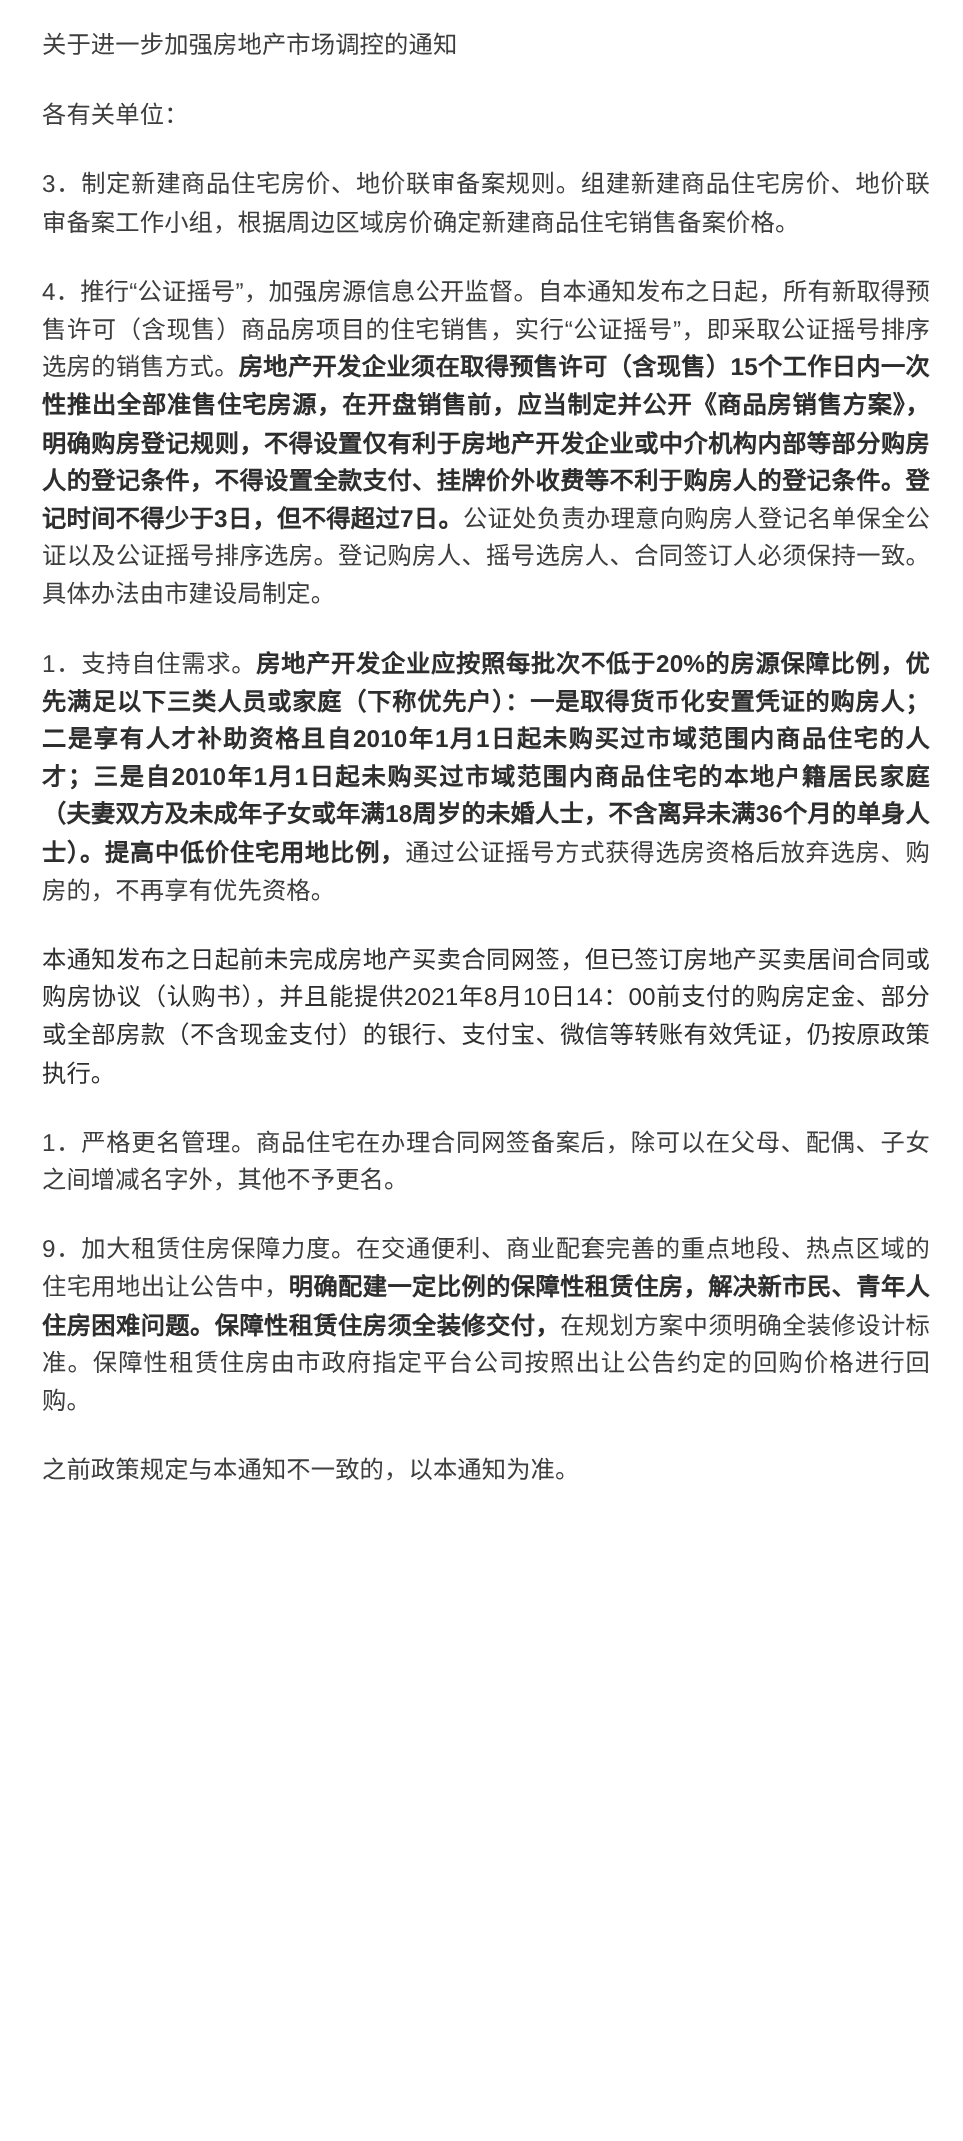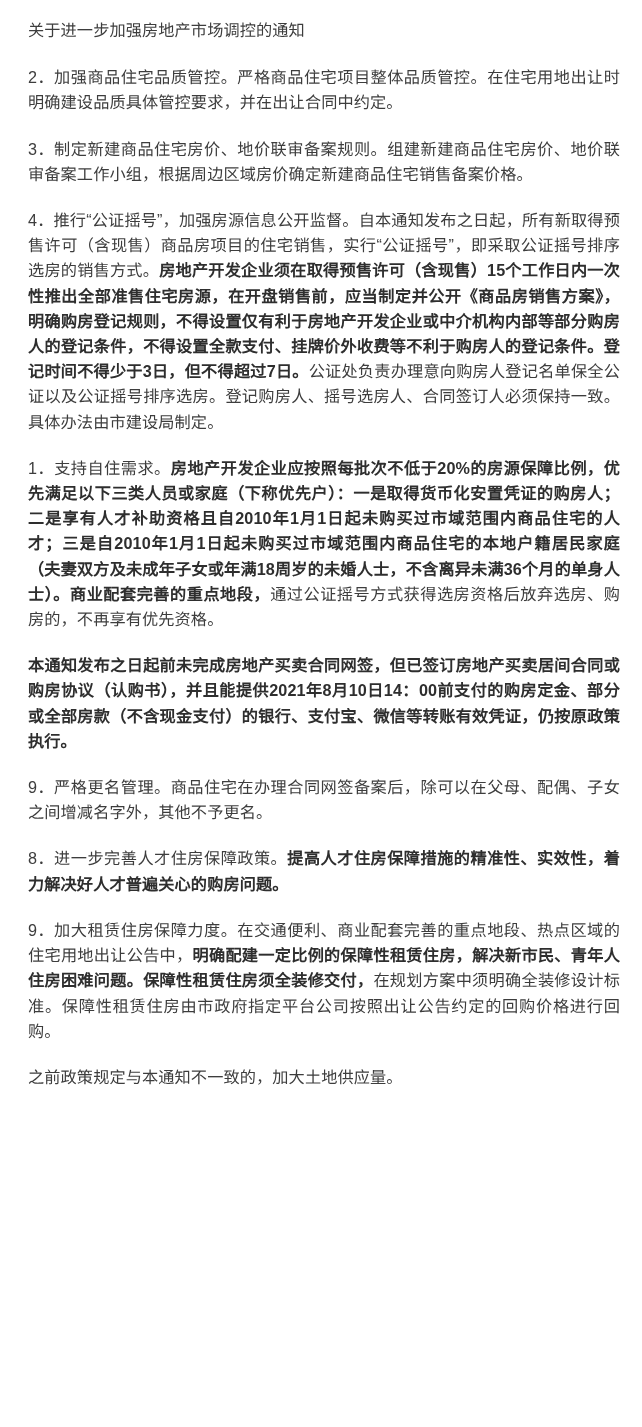--- a/index.html
+++ b/index.html
@@ -29,50 +29,49 @@
     text-align: justify;
     text-justify: inter-ideograph;
     margin: 0 0 21px 0;
     color: #3d3d3d;
     word-break: break-all;
   }
   .para.title {
     margin-bottom: 22px;
   }
   .para.bold {
-    font-weight: 700;
+    font-weight: 400;
     color: #2e2e2e;
   }
   b.em {
     font-weight: 700;
     color: #2e2e2e;
   }
 </style>
 </head>
 <body>
 
 <div id="doc">
 
   <p class="para title">关于进一步加强房地产市场调控的通知</p>
 
+  <p class="para">各有关单位：</p>
 
 
 
-  <p class="para">2．加强商品住宅品质管控。严格商品住宅项目整体品质管控。在住宅用地出让时明确建设品质具体管控要求，并在出让合同中约定。</p>
 
   <p class="para">3．制定新建商品住宅房价、地价联审备案规则。组建新建商品住宅房价、地价联审备案工作小组，根据周边区域房价确定新建商品住宅销售备案价格。</p>
 
   <p class="para"><span>4．推行“公证摇号”，加强房源信息公开监督。自本通知发布之日起，所有新取得预售许可（含现售）商品房项目的住宅销售，实行“公证摇号”，即采取公证摇号排序选房的销售方式。</span><b class="em">房地产开发企业须在取得预售许可（含现售）15个工作日内一次性推出全部准售住宅房源，在开盘销售前，应当制定并公开《商品房销售方案》，明确购房登记规则，不得设置仅有利于房地产开发企业或中介机构内部等部分购房人的登记条件，不得设置全款支付、挂牌价外收费等不利于购房人的登记条件。登记时间不得少于3日，但不得超过7日。</b><span>公证处负责办理意向购房人登记名单保全公证以及公证摇号排序选房。登记购房人、摇号选房人、合同签订人必须保持一致。具体办法由市建设局制定。</span></p>
 
-  <p class="para"><span>1．支持自住需求。</span><b class="em">房地产开发企业应按照每批次不低于20%的房源保障比例，优先满足以下三类人员或家庭（下称优先户）：一是取得货币化安置凭证的购房人；二是享有人才补助资格且自2010年1月1日起未购买过市域范围内商品住宅的人才；三是自2010年1月1日起未购买过市域范围内商品住宅的本地户籍居民家庭（夫妻双方及未成年子女或年满18周岁的未婚人士，不含离异未满36个月的单身人士）。</b><b class="em">商业配套完善的重点地段，</b><span>通过公证摇号方式获得选房资格后放弃选房、购房的，不再享有优先资格。</span></p>
+  <p class="para"><span>1．支持自住需求。</span><b class="em">房地产开发企业应按照每批次不低于20%的房源保障比例，优先满足以下三类人员或家庭（下称优先户）：一是取得货币化安置凭证的购房人；二是享有人才补助资格且自2010年1月1日起未购买过市域范围内商品住宅的人才；三是自2010年1月1日起未购买过市域范围内商品住宅的本地户籍居民家庭（夫妻双方及未成年子女或年满18周岁的未婚人士，不含离异未满36个月的单身人士）。</b><b class="em">提高中低价住宅用地比例，</b><span>通过公证摇号方式获得选房资格后放弃选房、购房的，不再享有优先资格。</span></p>
 
 
   <p class="para bold">本通知发布之日起前未完成房地产买卖合同网签，但已签订房地产买卖居间合同或购房协议（认购书），并且能提供2021年8月10日14：00前支付的购房定金、部分或全部房款（不含现金支付）的银行、支付宝、微信等转账有效凭证，仍按原政策执行。</p>
 
-  <p class="para">9．严格更名管理。商品住宅在办理合同网签备案后，除可以在父母、配偶、子女之间增减名字外，其他不予更名。</p>
+  <p class="para">1．严格更名管理。商品住宅在办理合同网签备案后，除可以在父母、配偶、子女之间增减名字外，其他不予更名。</p>
 
-  <p class="para"><span>8．进一步完善人才住房保障政策。</span><b class="em">提高人才住房保障措施的精准性、实效性，着力解决好人才普遍关心的购房问题。</b></p>
 
   <p class="para"><span>9．加大租赁住房保障力度。在交通便利、商业配套完善的重点地段、热点区域的住宅用地出让公告中，</span><b class="em">明确配建一定比例的保障性租赁住房，解决新市民、青年人住房困难问题。保障性租赁住房须全装修交付，</b><span>在规划方案中须明确全装修设计标准。保障性租赁住房由市政府指定平台公司按照出让公告约定的回购价格进行回购。</span></p>
 
-  <p class="para">之前政策规定与本通知不一致的，加大土地供应量。</p>
+  <p class="para">之前政策规定与本通知不一致的，以本通知为准。</p>
 
 </div>
 
 </body></html>

